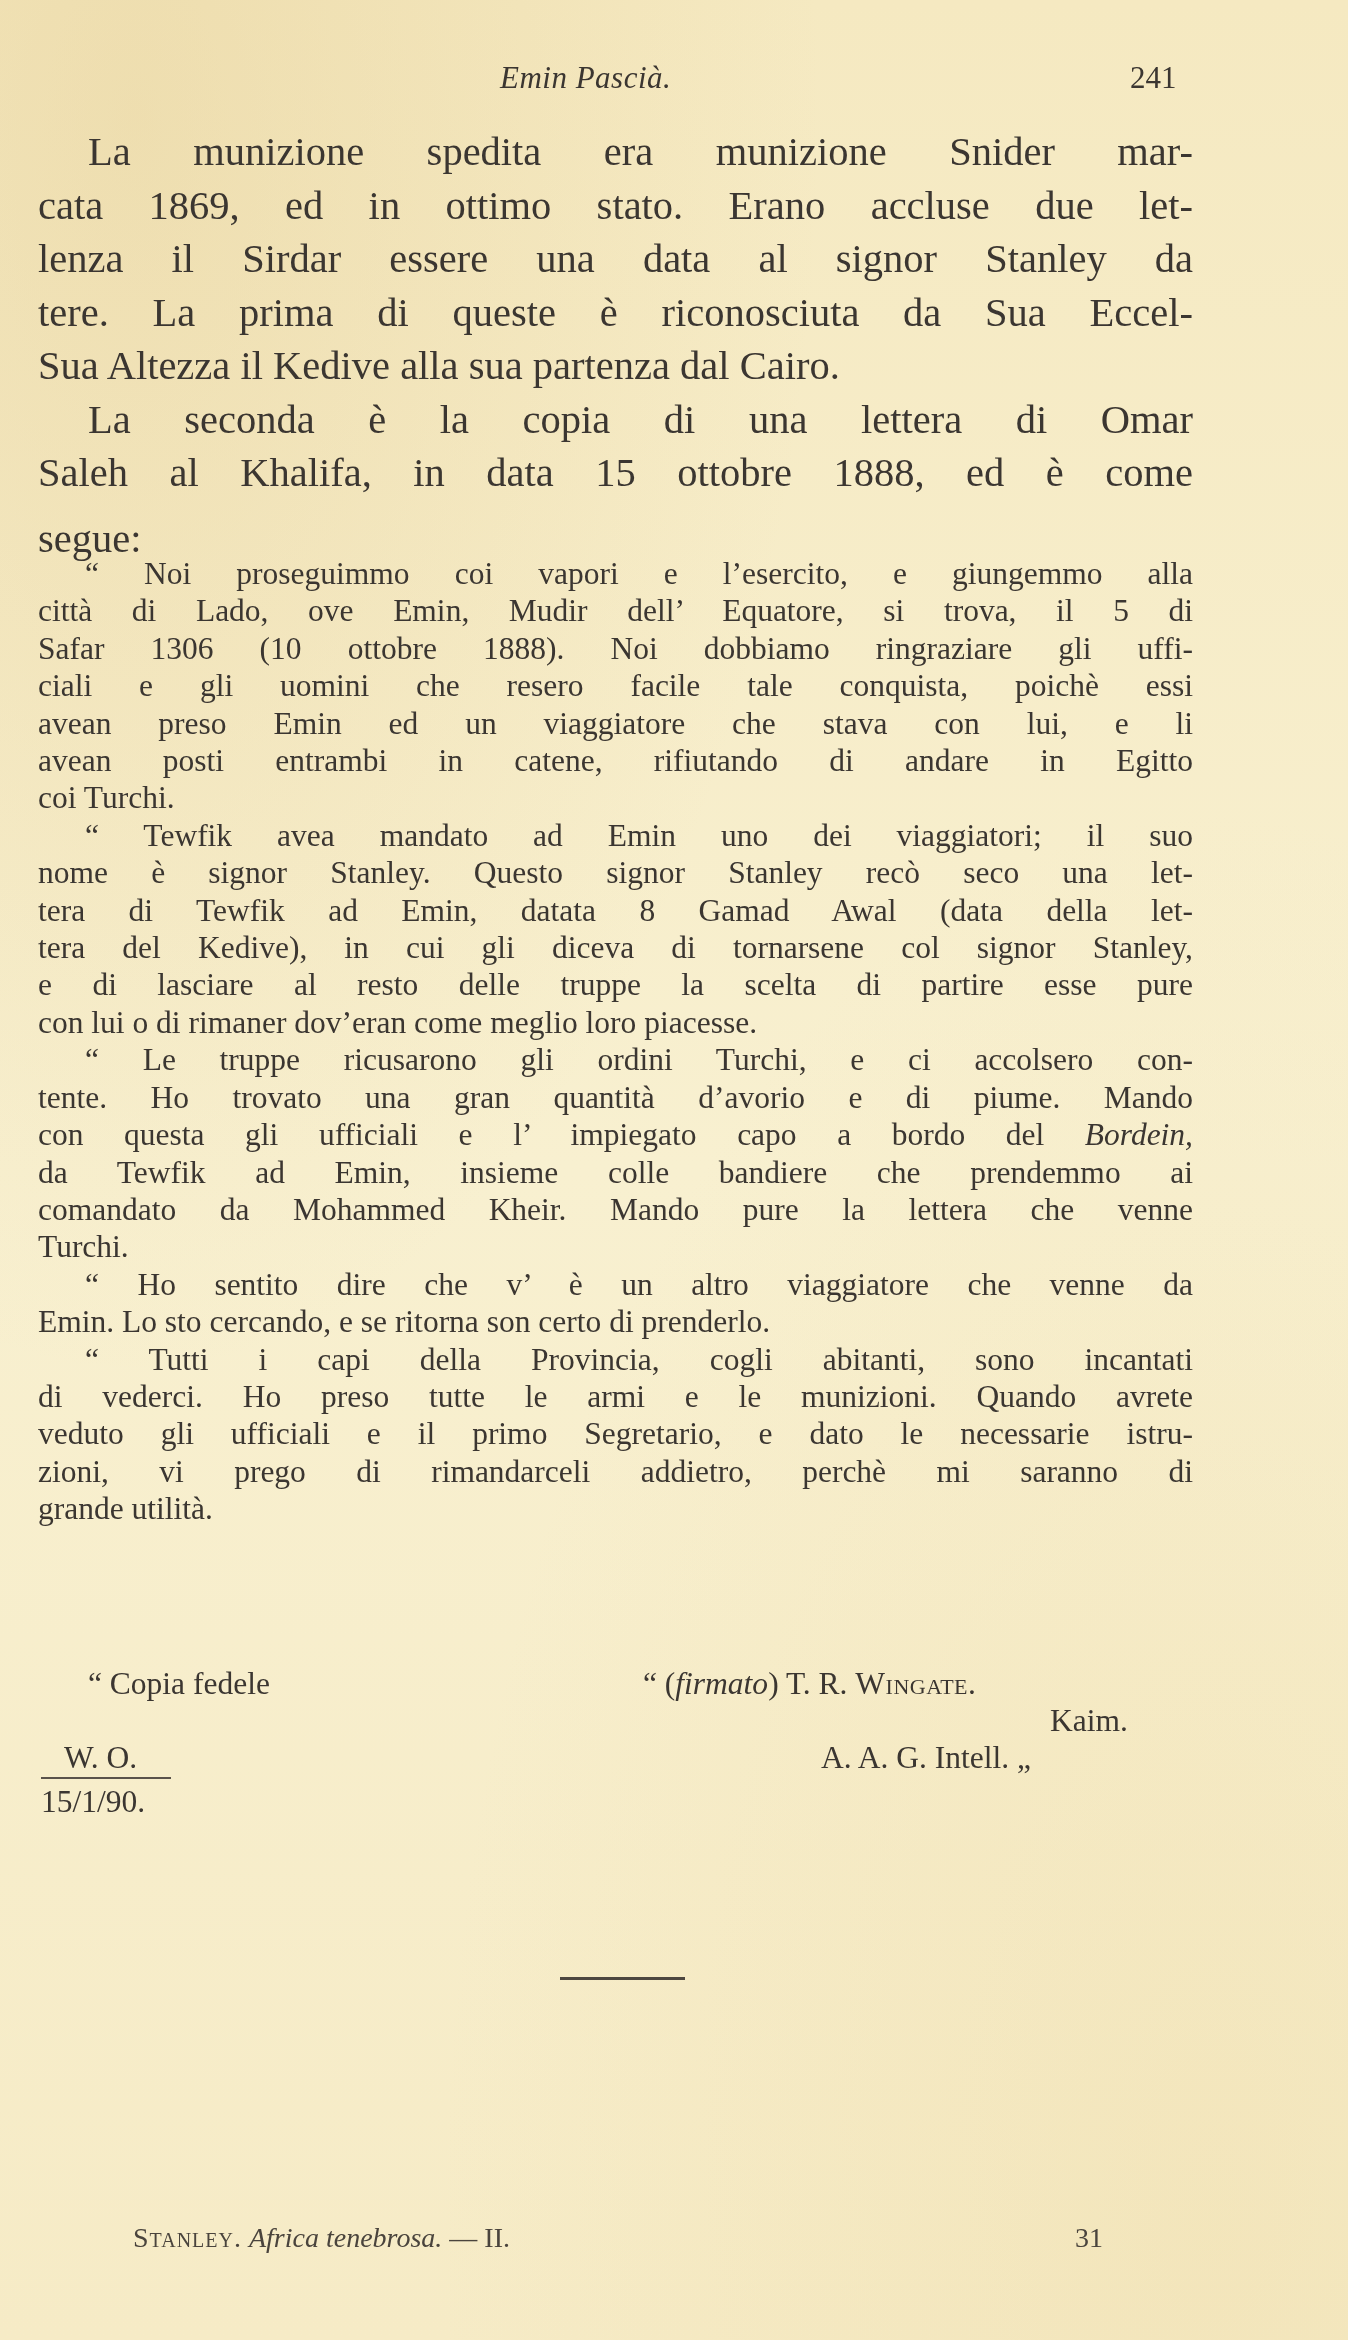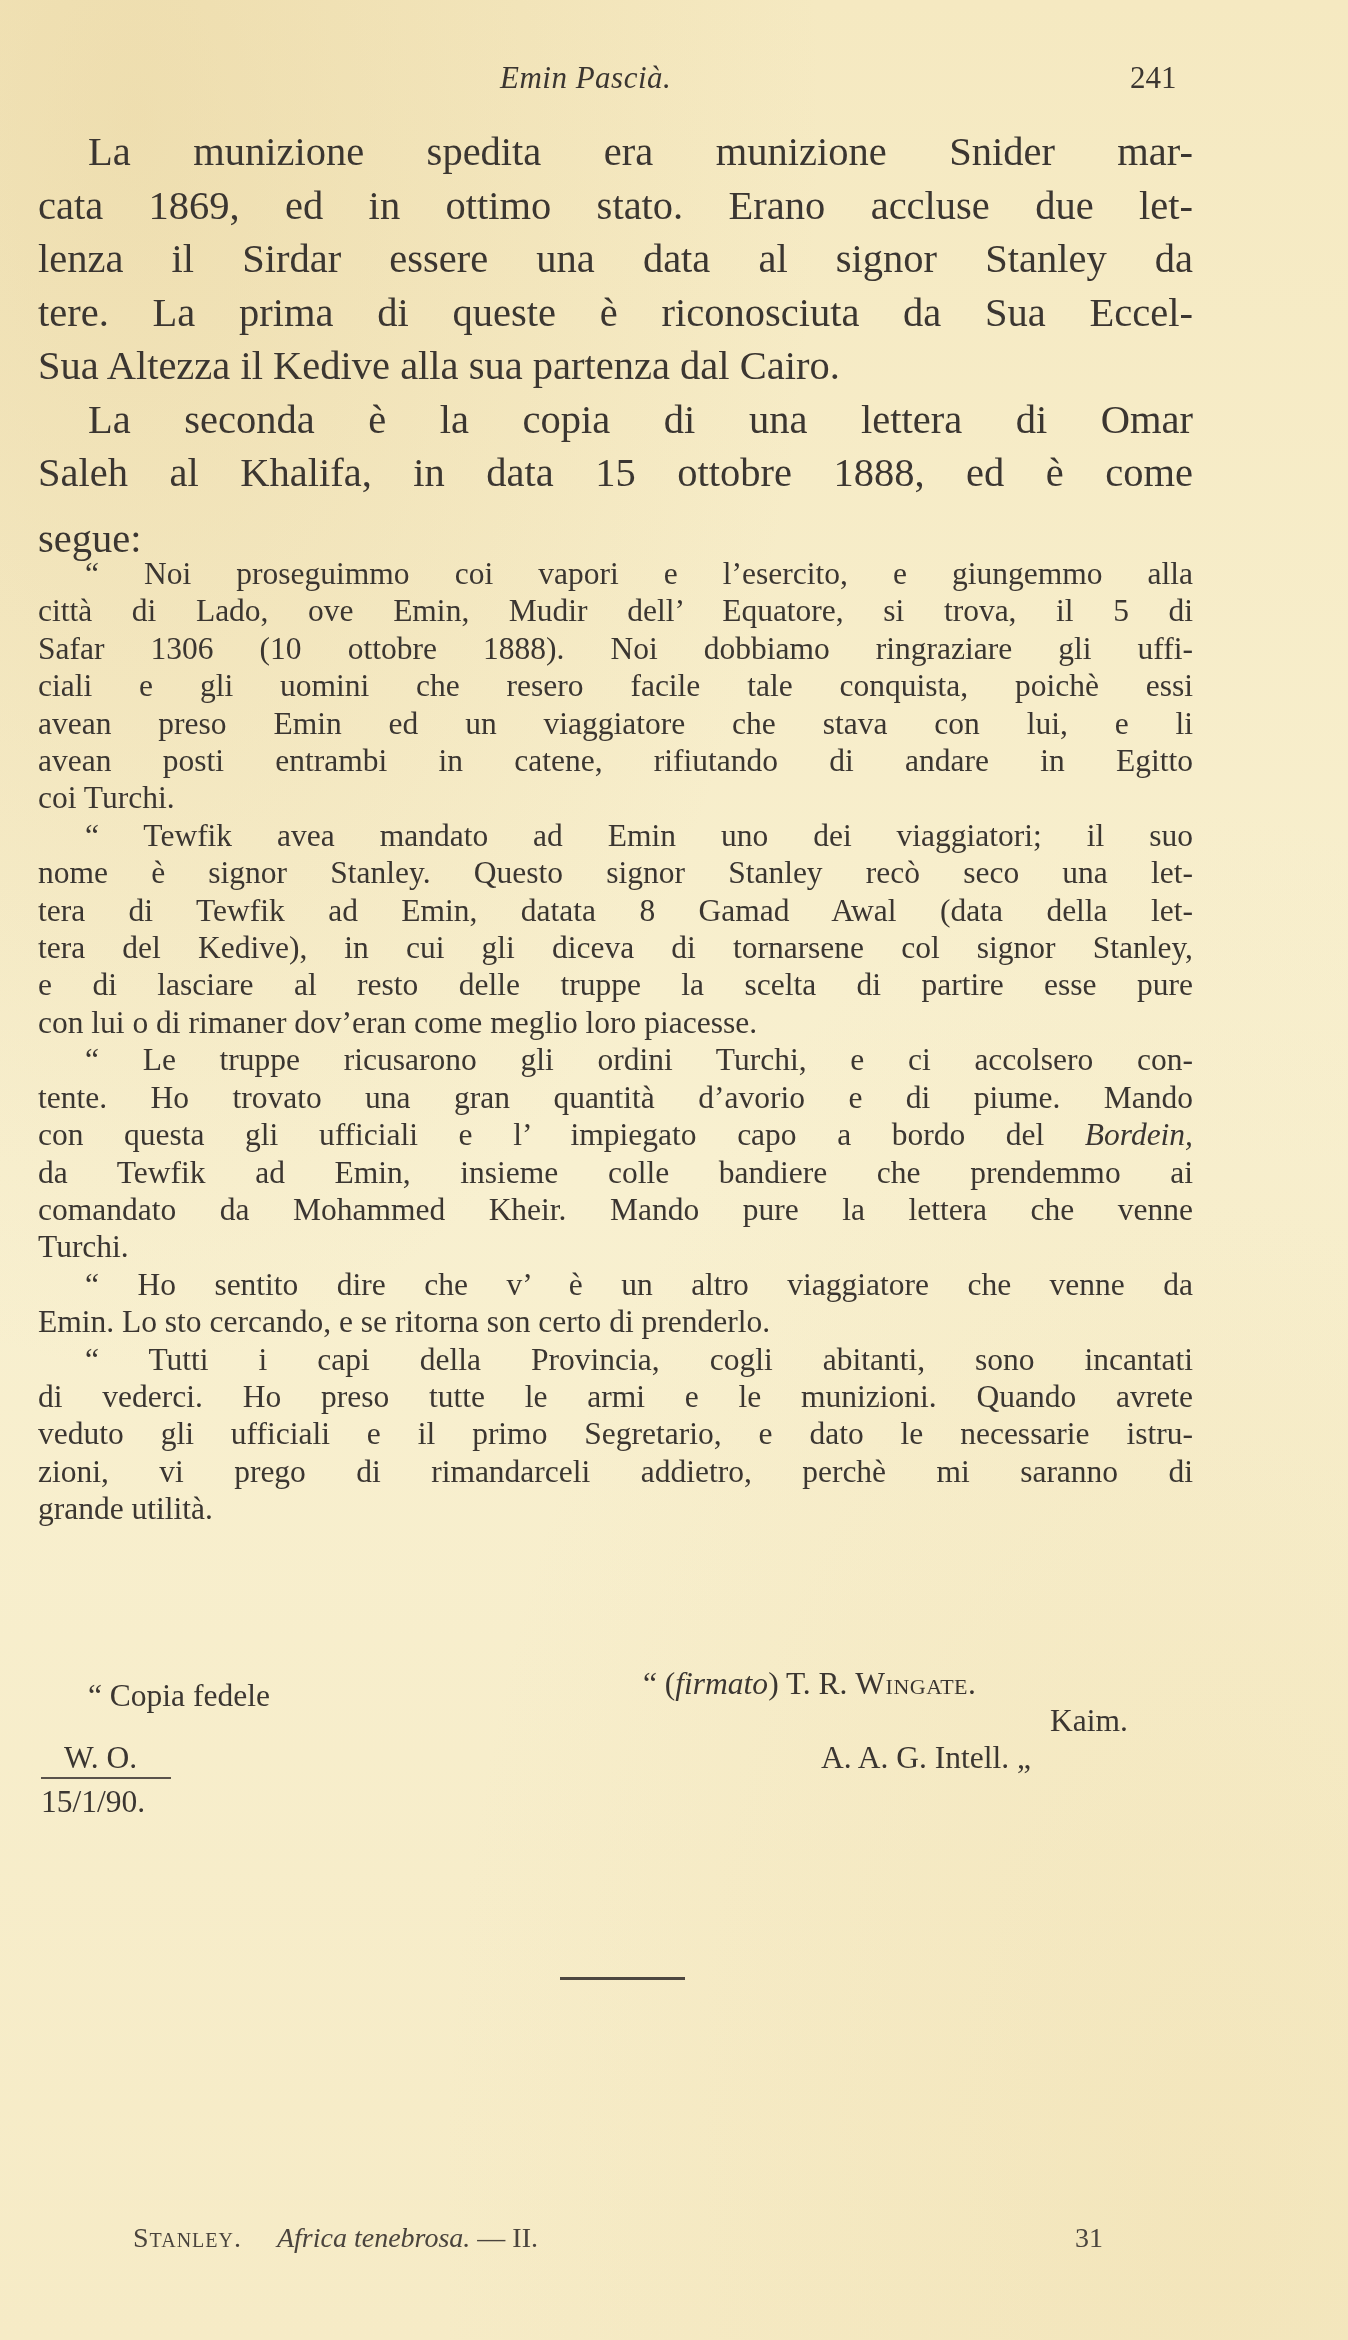--- a/index.html
+++ b/index.html
@@ -99,21 +99,20 @@
       left: 38px;
       width: 1155px;
       height: 140px;
       font-size: 31.5px;
       line-height: 37px;
     }
     .sig-copia {
       position: absolute;
       left: 50px;
       top: 0;
-      margin-top: 12px;
     }
     .sig-firmato {
       position: absolute;
       left: 605px;
       top: 0;
     }
     .sig-kaim {
       position: absolute;
       left: 1012px;
       top: 37px;
@@ -162,21 +161,21 @@
       height: 40px;
       font-size: 28px;
       color: #4a443d;
     }
     .footer-sig {
       position: absolute;
       left: 133px;
       top: 0;
     }
     .footer-sig .author { font-variant: small-caps; letter-spacing: 1px; }
-    .footer-sig .book { font-style: italic; margin-left: 28px; }
+    .footer-sig .book { font-style: italic; }
     .footer-num {
       position: absolute;
       left: 1075px;
       top: 0;
     }
   </style>
 </head>
 <body>
 
 <div class="page">

